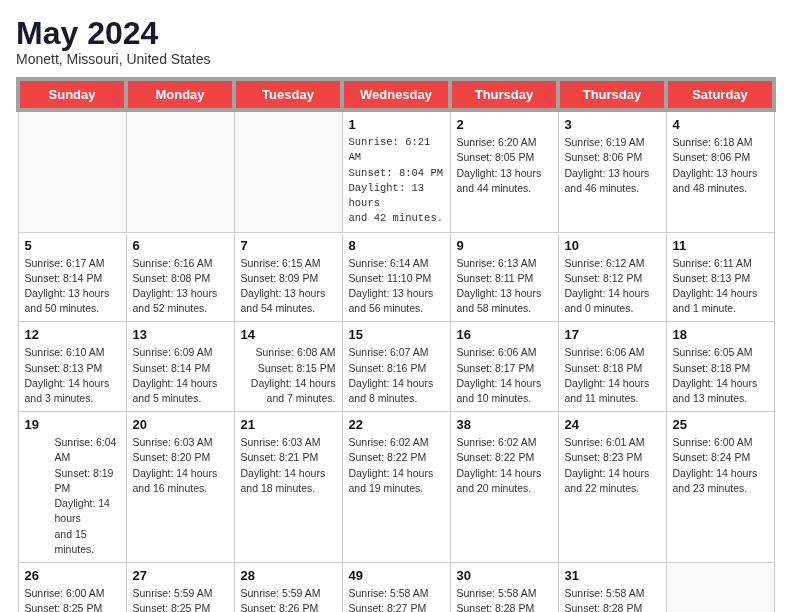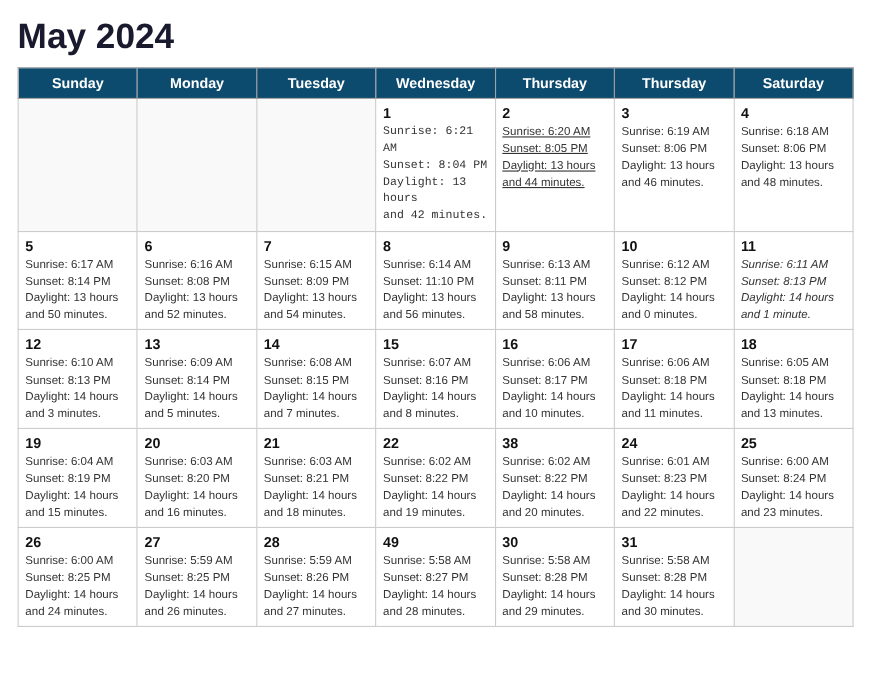--- a/index.html
+++ b/index.html
@@ -47,27 +47,27 @@
     .location {
       font-size: 14px;
       color: #333;
     }
     .calendar {
       width: 100%;
       border-collapse: collapse;
       border: 1px solid #ccc;
     }
     .calendar th {
-      background-color: #0c4a6e;
+      background-color: #ef4444;
       color: white;
       text-align: center;
       padding: 6px 4px;
       font-size: 13px;
       font-weight: bold;
-      border: 1px solid #a3a3a3;
+      border: 4px solid #a3a3a3;
     }
     .calendar td {
       width: calc(100% / 7);
       vertical-align: top;
       padding: 5px 6px;
       border: 1px solid #ccc;
       min-height: 85px;
       font-size: 11px;
       color: #222;
       background: #fff;
@@ -86,20 +86,21 @@
       color: #333;
       line-height: 1.45;
     }
   </style>
 </head>
 <body>
 
 <div class="header">
   <div class="title-block">
     <div class="month-year">May 2024</div>
+    <div class="location">Monett, Missouri, United States</div>
   </div>
 </div>
 
 <table class="calendar">
   <thead>
     <tr>
     <th>Sunday</th>
         <th>Monday</th>
         <th>Tuesday</th>
         <th>Wednesday</th>
@@ -115,21 +116,21 @@
         <td class="empty"></td>
         <td>
           <div class="day-number">1</div>
           <div class="day-info" style="white-space: pre-line; font-family: Liberation Mono, monospace;">Sunrise: 6:21 AM
 Sunset: 8:04 PM
 Daylight: 13 hours
 and 42 minutes.</div>
         </td>
         <td>
           <div class="day-number">2</div>
-          <div class="day-info" style="white-space: pre-line; text-decoration: underline;">Sunrise: 6:20 AM
+          <div class="day-info" style="white-space: pre-line;">Sunrise: 6:20 AM
 Sunset: 8:05 PM
 Daylight: 13 hours
 and 44 minutes.</div>
         </td>
         <td>
           <div class="day-number">3</div>
           <div class="day-info" style="white-space: pre-line;">Sunrise: 6:19 AM
 Sunset: 8:06 PM
 Daylight: 13 hours
 and 46 minutes.</div>
@@ -180,21 +181,21 @@
         </td>
         <td>
           <div class="day-number">10</div>
           <div class="day-info" style="white-space: pre-line;">Sunrise: 6:12 AM
 Sunset: 8:12 PM
 Daylight: 14 hours
 and 0 minutes.</div>
         </td>
         <td>
           <div class="day-number">11</div>
-          <div class="day-info" style="white-space: pre-line; font-style: italic;">Sunrise: 6:11 AM
+          <div class="day-info" style="white-space: pre-line;">Sunrise: 6:11 AM
 Sunset: 8:13 PM
 Daylight: 14 hours
 and 1 minute.</div>
         </td>
       </tr>
       <tr>
         <td>
           <div class="day-number">12</div>
           <div class="day-info" style="white-space: pre-line;">Sunrise: 6:10 AM
 Sunset: 8:13 PM
@@ -203,21 +204,21 @@
         </td>
         <td>
           <div class="day-number">13</div>
           <div class="day-info" style="white-space: pre-line;">Sunrise: 6:09 AM
 Sunset: 8:14 PM
 Daylight: 14 hours
 and 5 minutes.</div>
         </td>
         <td>
           <div class="day-number">14</div>
-          <div class="day-info" style="white-space: pre-line;">Sunrise: 6:08 AM
+          <div class="day-info" style="white-space: pre-line; text-align: right;">Sunrise: 6:08 AM
 Sunset: 8:15 PM
 Daylight: 14 hours
 and 7 minutes.</div>
         </td>
         <td>
           <div class="day-number">15</div>
           <div class="day-info" style="white-space: pre-line;">Sunrise: 6:07 AM
 Sunset: 8:16 PM
 Daylight: 14 hours
 and 8 minutes.</div>
@@ -240,21 +241,21 @@
           <div class="day-number">18</div>
           <div class="day-info" style="white-space: pre-line;">Sunrise: 6:05 AM
 Sunset: 8:18 PM
 Daylight: 14 hours
 and 13 minutes.</div>
         </td>
       </tr>
       <tr>
         <td>
           <div class="day-number">19</div>
-          <div class="day-info" style="white-space: pre-line;">Sunrise: 6:04 AM
+          <div class="day-info" style="white-space: pre-line; margin-left: 30px;">Sunrise: 6:04 AM
 Sunset: 8:19 PM
 Daylight: 14 hours
 and 15 minutes.</div>
         </td>
         <td>
           <div class="day-number">20</div>
           <div class="day-info" style="white-space: pre-line;">Sunrise: 6:03 AM
 Sunset: 8:20 PM
 Daylight: 14 hours
 and 16 minutes.</div>

